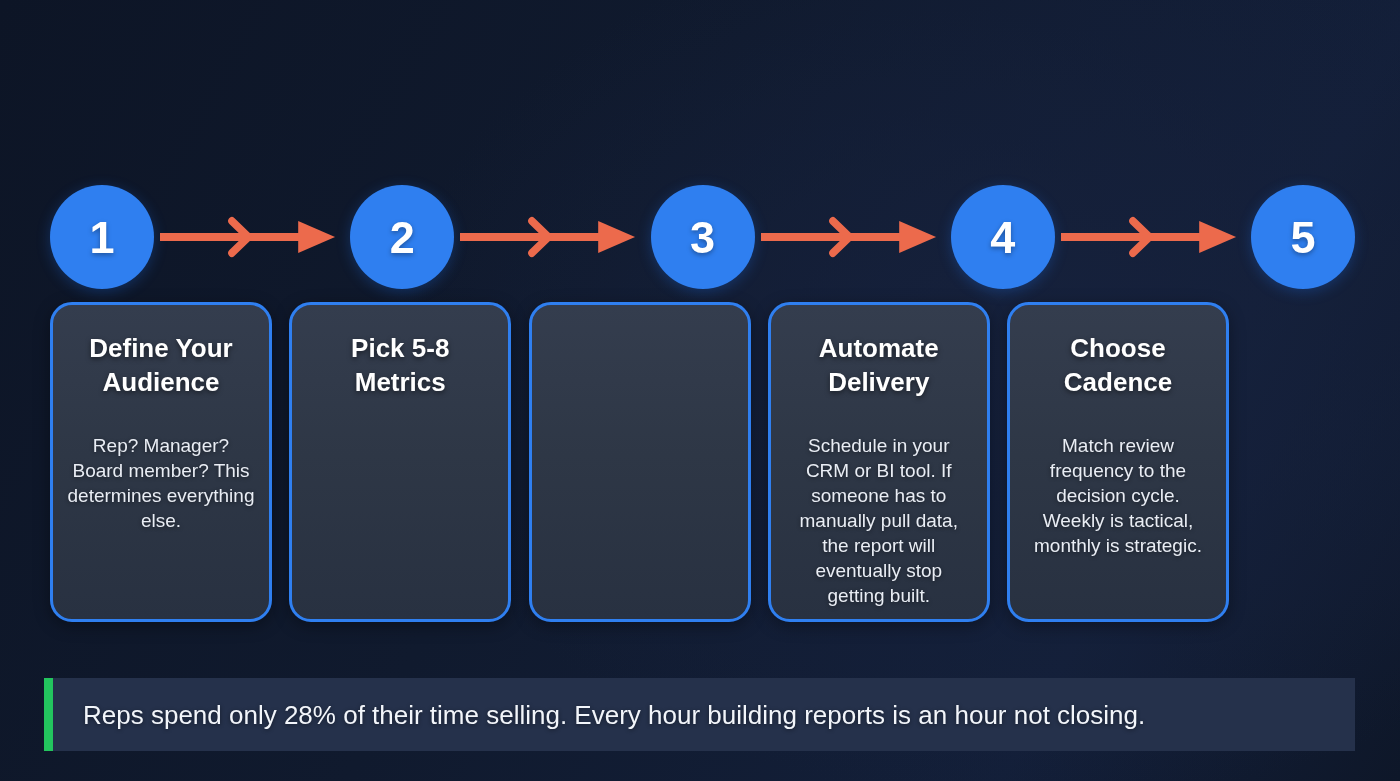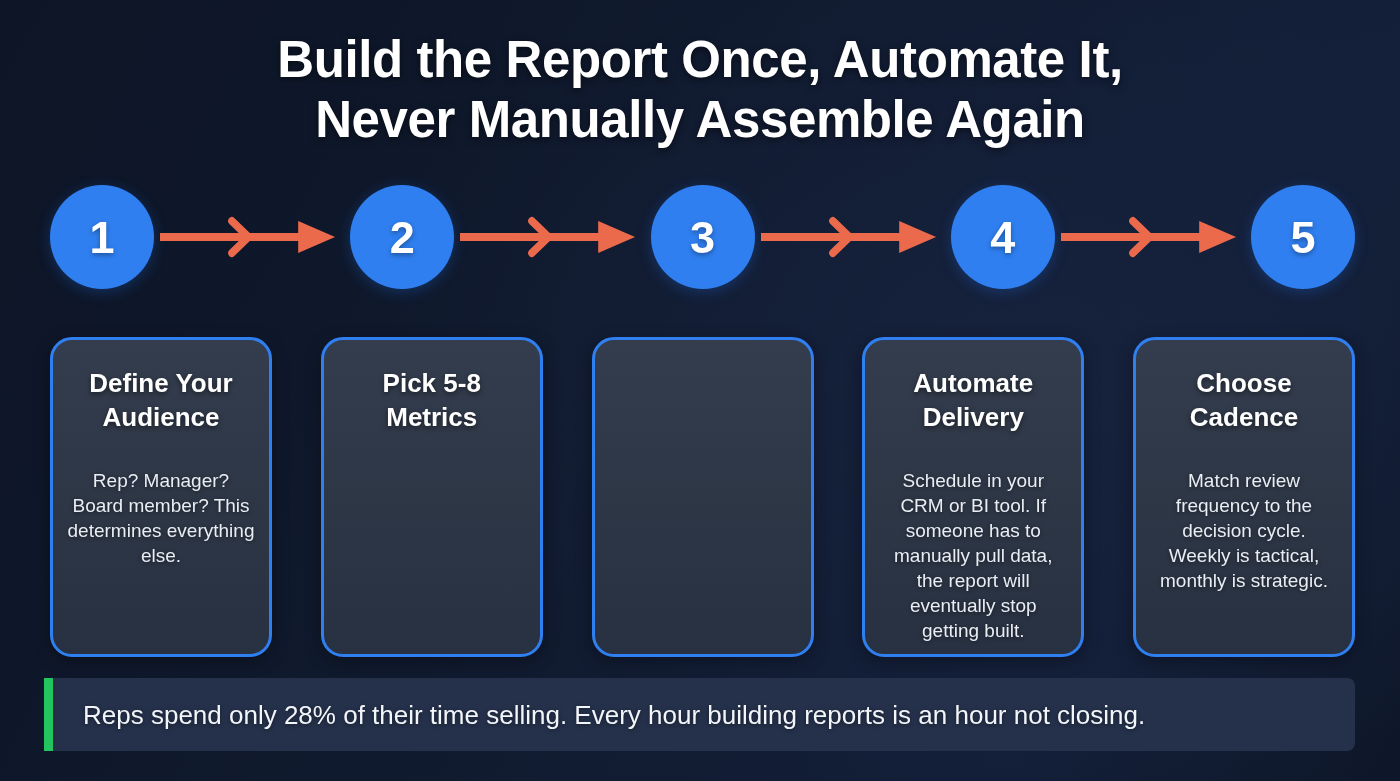--- a/index.html
+++ b/index.html
@@ -77,22 +77,22 @@
   .step-arrow svg {
     display: block;
     width: 100%;
     height: 100%;
   }
 
   
   .cards-row {
     position: absolute;
     left: 50px;
-    top: 337px;
-    width: 1305px;
+    top: 302px;
+    width: 1179px;
     height: 320px;
     display: flex;
     justify-content: space-between;
   }
   .step-card {
     width: 222px;
     height: 320px;
     box-sizing: border-box;
     border: 3px solid #2f7ff0;
     border-radius: 22px;
@@ -121,21 +121,20 @@
   .callout {
     position: absolute;
     left: 44px;
     top: 678px;
     width: 1311px;
     height: 73px;
     box-sizing: border-box;
     background: #25314b;
     display: flex;
     align-items: center;
-    border-radius: 8px;
   }
   .callout-accent {
     flex: 0 0 auto;
     width: 9px;
     height: 73px;
     background: #23c55e;
   }
   .callout-text {
     flex: 1 1 auto;
     padding-left: 30px;
@@ -143,24 +142,20 @@
     font-size: 26px;
     line-height: 32px;
     text-shadow: 0 1px 4px rgba(0,0,0,0.45);
   }
 </style>
 </head>
 <body>
 
 <div id="infographic">
 
-  <div class="title-block">
-    <span class="title-line">Build the Report Once, Automate It,</span>
-    <span class="title-line">Never Manually Assemble Again</span>
-  </div>
 
   <div class="steps-row">
 
     <div class="step-circle">
       <span class="step-circle-number">1</span>
     </div>
 
     <div class="step-arrow">
       <svg viewBox="0 0 200 44" preserveAspectRatio="none" aria-hidden="true">
         <line x1="0" y1="22" x2="176" y2="22" stroke="#ec6a4c" stroke-width="8"></line>

